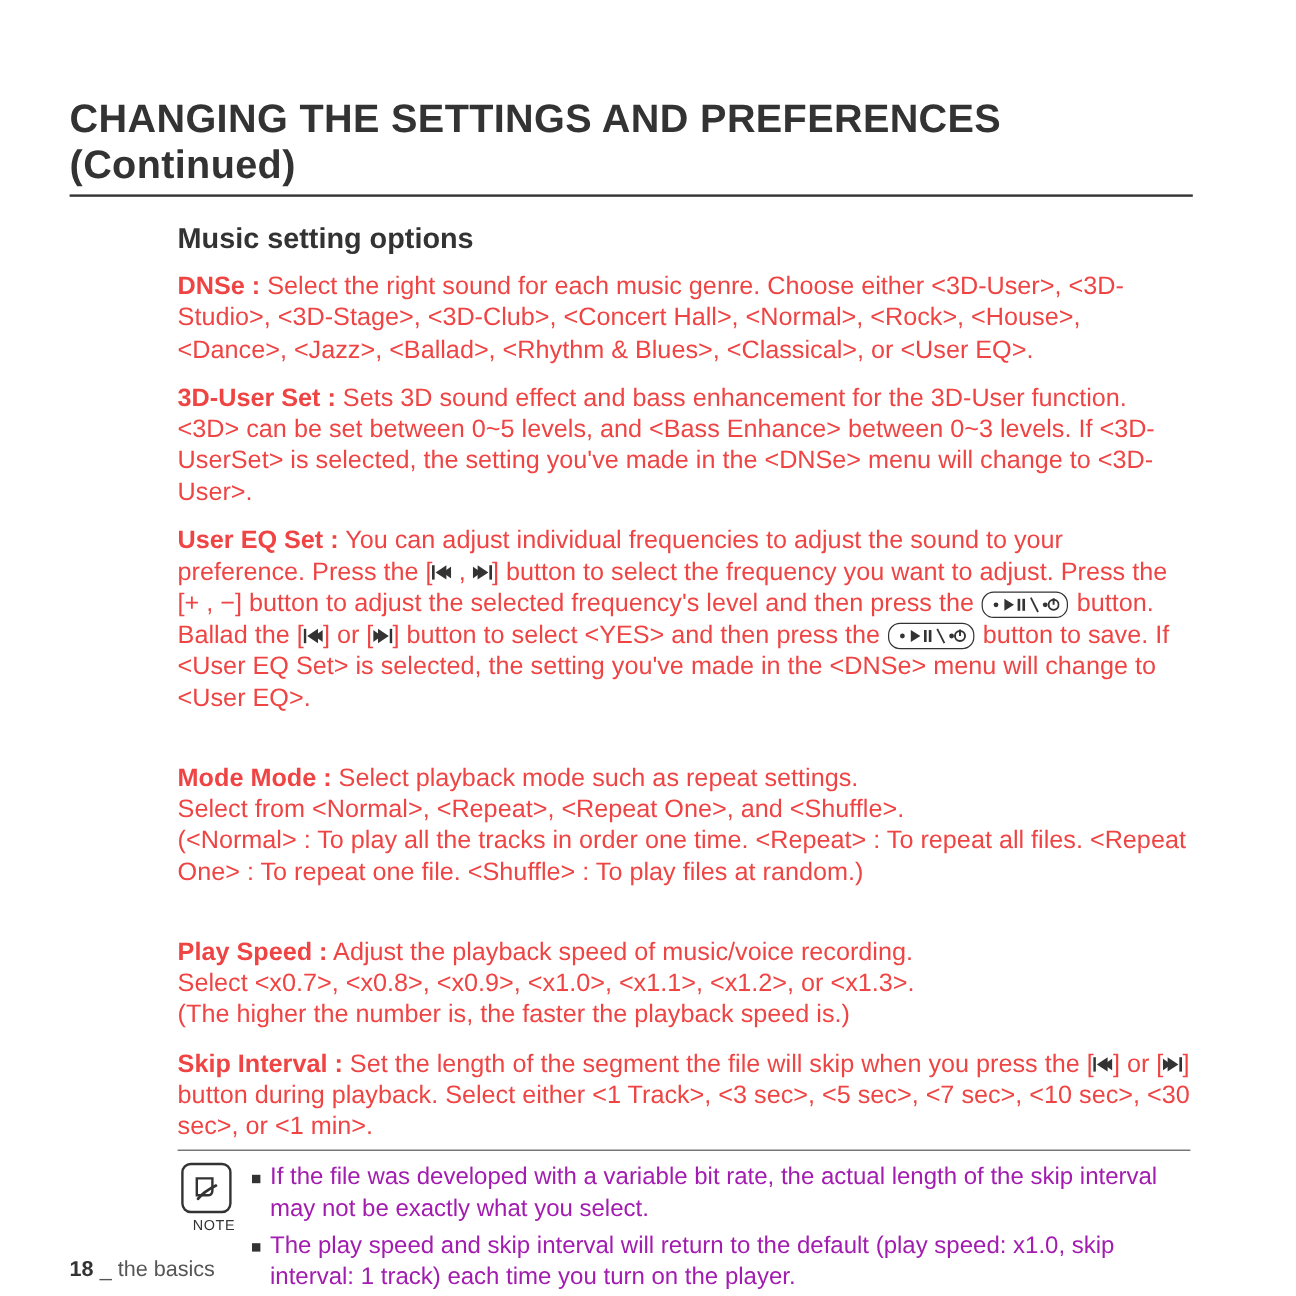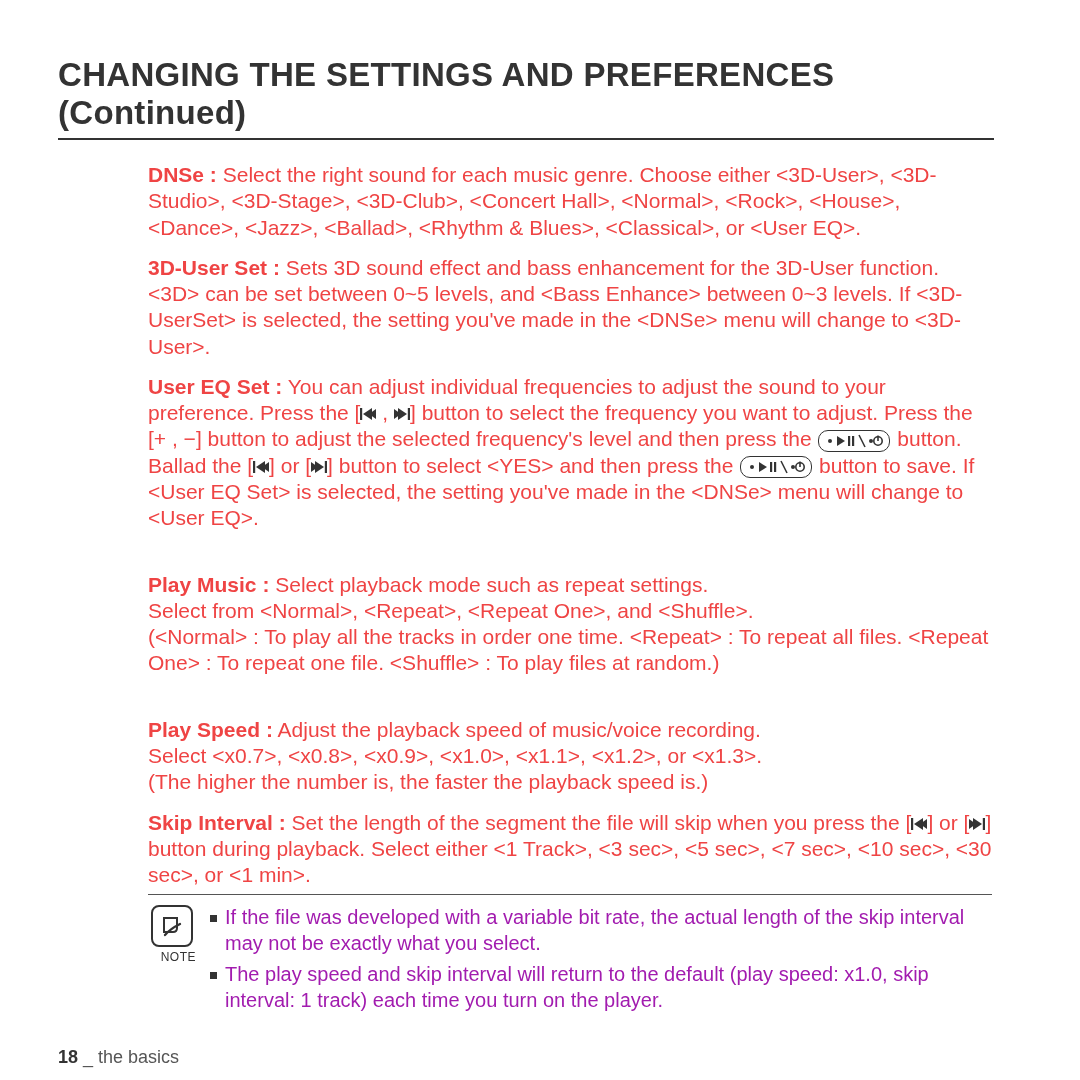--- a/index.html
+++ b/index.html
@@ -1,16 +1,16 @@
 <!DOCTYPE html>
 <html><head>
 <meta charset="utf-8">
 <style>
   html,body{margin:0;padding:0;background:#fff;color:#2a2a2a;font-family:Arial,Helvetica,sans-serif}
-  .page{width:1052px;height:1080px;position:relative;box-sizing:border-box;padding:56px 58px 0 58px}
+  .page{width:1052px;height:1080px;position:relative;box-sizing:border-box;padding:80px 58px 0 58px}
   .title{font-size:33px;font-weight:bold;letter-spacing:.3px;color:#333}
   .title-rule{border:none;border-top:2.5px solid #333;margin:6px 0 22px 0}
   .content{margin-left:90px;margin-right:2px}
   .subtitle{font-size:24px;font-weight:bold;color:#333;margin-bottom:12px}
   .para{font-size:21px;line-height:1.25;color:#ef4444;margin-bottom:14px}
   .para b{font-weight:bold}
   .thinrule{border:none;border-top:1.3px solid #555;margin:4px 0 10px 0}
   .note-block{display:flex;gap:14px}
   .note-left{width:48px;text-align:right}
   .note-icon{width:38px;height:38px;border:2px solid #333;border-radius:8px;margin:0 auto;display:flex;align-items:center;justify-content:center}
@@ -27,20 +27,21 @@
 </style>
 </head>
 <body>
 
 <div class="page">
 
   <div class="title">CHANGING THE SETTINGS AND PREFERENCES (Continued)</div>
   <hr class="title-rule">
 
   <div class="content">
+    <div class="subtitle">Music setting options</div>
 
     <div class="para">
       <b>DNSe :</b><span> Select the right sound for each music genre. Choose either &lt;3D-User&gt;, &lt;3D-Studio&gt;, &lt;3D-Stage&gt;, &lt;3D-Club&gt;, &lt;Concert Hall&gt;, &lt;Normal&gt;, &lt;Rock&gt;, &lt;House&gt;, &lt;Dance&gt;, &lt;Jazz&gt;, &lt;Ballad&gt;, &lt;Rhythm &amp; Blues&gt;, &lt;Classical&gt;, or &lt;User EQ&gt;.</span>
     </div>
 
     <div class="para">
       <b>3D-User Set :</b><span> Sets 3D sound effect and bass enhancement for the 3D-User function. &lt;3D&gt; can be set between 0~5 levels, and &lt;Bass Enhance&gt; between 0~3 levels. If &lt;3D-UserSet&gt; is selected, the setting you've made in the &lt;DNSe&gt; menu will change to &lt;3D-User&gt;.</span>
     </div>
 
     <div class="para">
@@ -79,21 +80,21 @@
             <rect x="27" y="2" width="2.2" height="10" fill="#333"></rect>
             <line x1="34" y1="1" x2="40" y2="13" stroke="#333" stroke-width="1.5"></line>
             <circle cx="46" cy="7" r="2" fill="#333"></circle>
             <circle cx="53" cy="7" r="4.2" fill="none" stroke="#333" stroke-width="1.6"></circle>
             <line x1="53" y1="1.5" x2="53" y2="7" stroke="#333" stroke-width="1.6"></line>
           </svg>
         </span><span> button to save. If &lt;User EQ Set&gt; is selected, the setting you've made in the &lt;DNSe&gt; menu will change to &lt;User EQ&gt;.</span>
     </div>
 
     <div class="para" style="white-space:pre-line">
-      <b>Play Music :</b><span> Select playback mode such as repeat settings.
+      <b>Mode Mode :</b><span> Select playback mode such as repeat settings.
 Select from &lt;Normal&gt;, &lt;Repeat&gt;, &lt;Repeat One&gt;, and &lt;Shuffle&gt;.
 (&lt;Normal&gt; : To play all the tracks in order one time. &lt;Repeat&gt; : To repeat all files. &lt;Repeat One&gt; : To repeat one file.  &lt;Shuffle&gt; : To play files at random.)</span>
     </div>
 
     <div class="para" style="white-space:pre-line">
       <b>Play Speed :</b><span> Adjust the playback speed of music/voice recording.
 Select &lt;x0.7&gt;, &lt;x0.8&gt;, &lt;x0.9&gt;, &lt;x1.0&gt;, &lt;x1.1&gt;, &lt;x1.2&gt;, or &lt;x1.3&gt;.
 (The higher the number is, the faster the playback speed is.)</span>
     </div>
 

